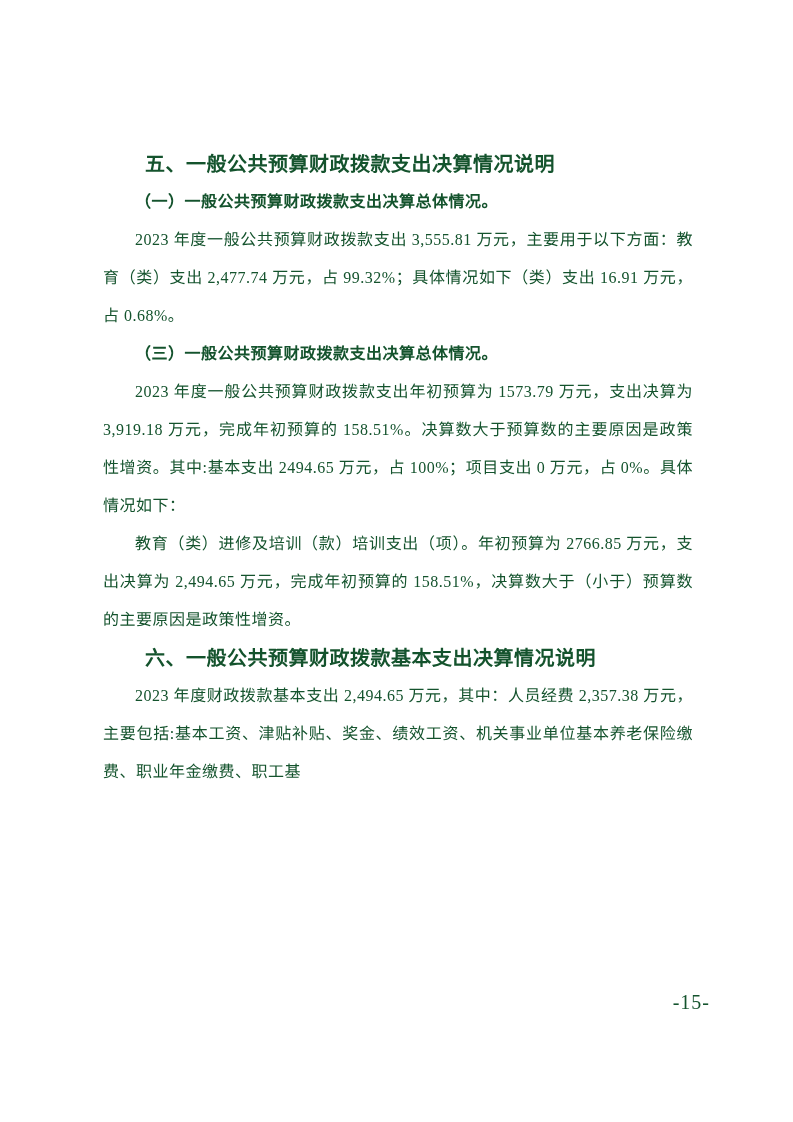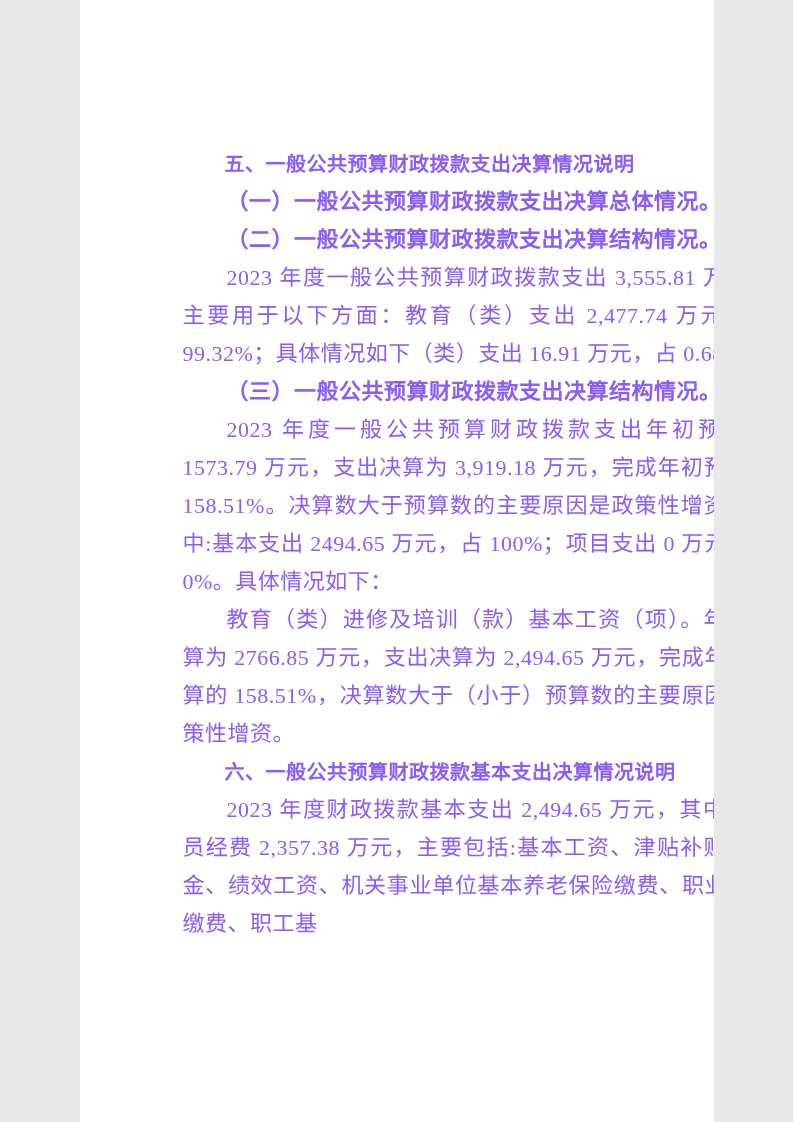--- a/index.html
+++ b/index.html
@@ -2,40 +2,40 @@
 <html lang="zh-CN"><head>
 <meta charset="utf-8">
 <style>
   html, body {
     margin: 0;
     padding: 0;
     background: #e8e8e8;
   }
   .page {
     position: relative;
-    width: 634px;
+    width: 793px;
     height: 1122px;
     margin: 0 auto;
     background: #ffffff;
     overflow: hidden;
     font-family: "Liberation Serif", "DejaVu Serif", serif;
-    color: #8b5cf6;
+    color: #14532d;
   }
   .text-block {
     position: absolute;
     left: 103px;
     width: 590px;
     top: 145px;
   }
   .para,
   .sec-heading,
   .sub-heading {
     margin: 0;
     line-height: 38px;
-    font-size: 22px;
+    font-size: 16px;
     text-align: justify;
     text-indent: 2em;
     letter-spacing: 0.5px;
   }
   .sec-heading {
     font-family: "Liberation Sans", "DejaVu Sans", sans-serif;
     font-weight: bold;
     font-size: 20px;
     text-indent: 2.1em;
     letter-spacing: 0.5px;
@@ -62,30 +62,30 @@
 
 <div class="page">
 
   <div class="text-block">
 
     <p class="sec-heading"><span>五、一般公共预算财政拨款支出决算情况说明</span></p>
 
     <p class="sub-heading"><span>（一）一般公共预算财政拨款支出决算总体情况。</span></p>
 
 
-    <p class="sub-heading"><span>（二）一般公共预算财政拨款支出决算结构情况。</span></p>
 
     <p class="para"><span>2023 年度一般公共预算财政拨款支出 3,555.81 万元，主要用于以下方面：</span><span class="bold-run">教育（类）</span><span>支出 2,477.74 万元，占 99.32%；</span><span class="bold-run">具体情况如下（类）</span><span>支出 16.91 万元，占 0.68%。</span></p>
 
-    <p class="sub-heading"><span>（三）一般公共预算财政拨款支出决算结构情况。</span></p>
+    <p class="sub-heading"><span>（三）一般公共预算财政拨款支出决算总体情况。</span></p>
 
     <p class="para"><span>2023 年度一般公共预算财政拨款支出年初预算为 1573.79 万元，支出决算为 3,919.18 万元，完成年初预算的 158.51%。决算数大于预算数的主要原因是政策性增资。其中:基本支出 2494.65 万元，占 100%；项目支出 0 万元，占 0%。具体情况如下：</span></p>
 
-    <p class="para"><span class="bold-run">教育（类）进修及培训（款）基本工资（项）</span><span>。年初预算为 2766.85 万元，支出决算为 2,494.65 万元，完成年初预算的 158.51%，决算数大于（小于）预算数的主要原因是政策性增资。</span></p>
+    <p class="para"><span class="bold-run">教育（类）进修及培训（款）培训支出（项）</span><span>。年初预算为 2766.85 万元，支出决算为 2,494.65 万元，完成年初预算的 158.51%，决算数大于（小于）预算数的主要原因是政策性增资。</span></p>
 
     <p class="sec-heading"><span>六、一般公共预算财政拨款基本支出决算情况说明</span></p>
 
     <p class="para"><span>2023 年度财政拨款基本支出 2,494.65 万元，其中：人员经费 2,357.38 万元，主要包括:基本工资、津贴补贴、奖金、绩效工资、机关事业单位基本养老保险缴费、职业年金缴费、职工基</span></p>
 
   </div>
 
+  <div class="page-footer"><span>-15-</span></div>
 
 </div>
 
 </body></html>

